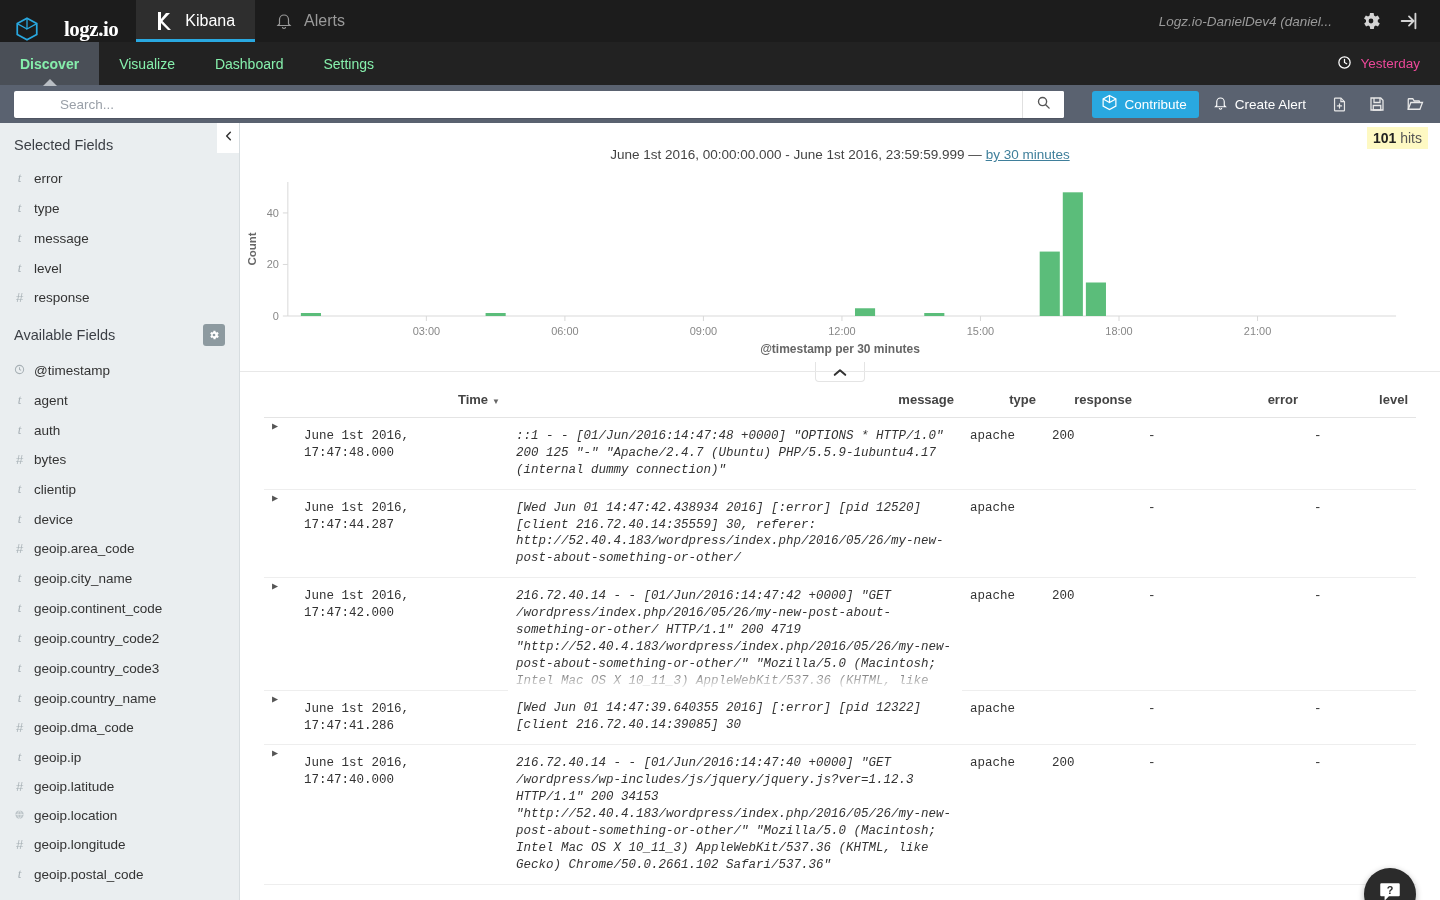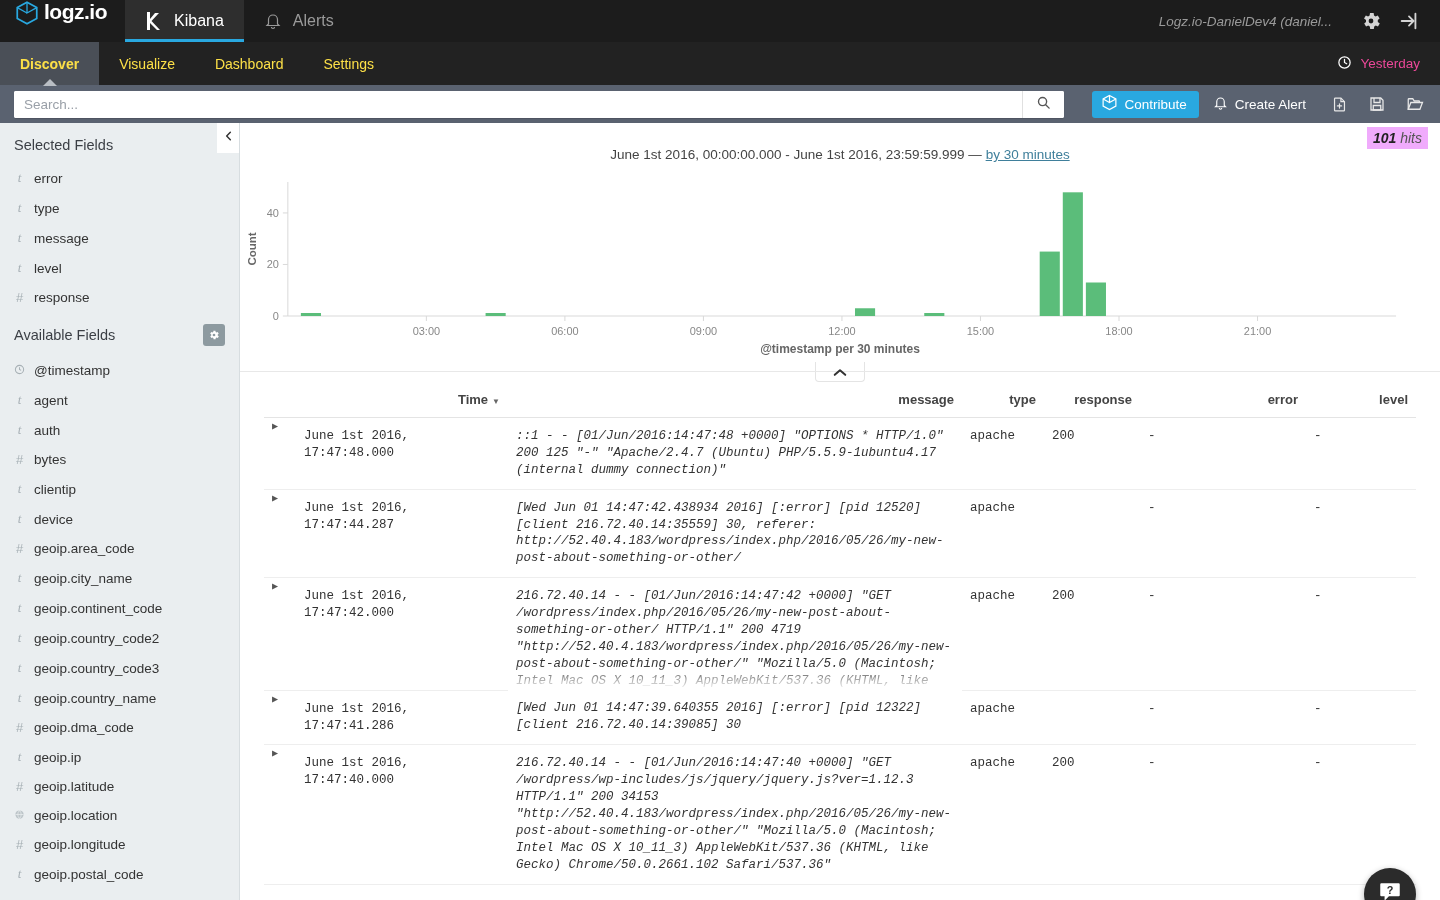--- a/index.html
+++ b/index.html
@@ -9,22 +9,22 @@
     background: #fff; overflow: hidden;
   }
   body { position: relative; }
 
   
   .topnav {
     height: 42px; background: #1c1c1c; display: flex; align-items: stretch;
     position: relative; z-index: 20;
   }
   .brand {
-    display: flex; align-items: flex-start; gap: 4px;
-    padding: 0 18px 0 14px; color: #fff;
+    display: flex; align-items: flex-end; gap: 24px;
+    padding: 0 18px 0 14px; color: #fff; font-family: Liberation Serif, serif;
   }
   .brand-logo { width: 26px; height: 26px; display: block; }
   .brand-text { font-size: 21px; font-weight: bold; letter-spacing: -0.5px; color: #fff; }
   .nav-item {
     display: flex; align-items: center; gap: 9px;
     padding: 0 20px; color: #9a9a9a; font-size: 16px;
     cursor: pointer; position: relative;
   }
   .nav-item.active { background: #2e2e2e; color: #fff; }
   .nav-item.active::after {
@@ -42,21 +42,21 @@
     cursor: pointer;
   }
 
   
   .subnav {
     height: 43px; background: #222; display: flex; align-items: stretch;
     position: relative; z-index: 19;
   }
   .subnav-item {
     display: flex; align-items: center; padding: 0 20px;
-    color: #fde047; font-size: 14px; cursor: pointer; position: relative;
+    color: #86efac; font-size: 14px; cursor: pointer; position: relative;
   }
   .subnav-item.active { background: #4a4f57; font-weight: bold; }
   .subnav-item.active::after {
     content: ""; position: absolute; left: 50%; bottom: -1px; margin-left: -7px;
     border-left: 7px solid transparent; border-right: 7px solid transparent;
     border-bottom: 7px solid #b9bec4;
   }
   .subnav-right {
     margin-left: auto; display: flex; align-items: center; gap: 8px;
     padding-right: 20px; color: #ec4899; font-size: 13.5px; cursor: pointer;
@@ -64,20 +64,21 @@
 
   
   .querybar {
     height: 38px; background: #5a6270; display: flex; align-items: center;
     padding: 0 6px 0 14px; gap: 0; position: relative; z-index: 18;
   }
   .search-wrap {
     flex: 1; display: flex; align-items: stretch; height: 27px;
     background: #fff; border-radius: 2px; overflow: hidden; margin-right: 28px;
     box-shadow: 0 1px 1px rgba(0,0,0,.15);
+    padding-left: 36px;
   }
   .search-input {
     flex: 1; border: 0; outline: none; padding: 0 10px;
     font-size: 13.5px; font-family: "Liberation Sans", sans-serif; color: #333;
   }
   .search-input::placeholder { color: #9aa0a8; }
   .search-btn {
     width: 42px; border: 0; border-left: 1px solid #e0e0e0; background: #fff;
     display: flex; align-items: center; justify-content: center; cursor: pointer;
   }
@@ -124,21 +125,21 @@
   .collapse-tab {
     position: absolute; top: 0; right: 0; width: 22px; height: 30px;
     background: #fff; display: flex; align-items: center; justify-content: center;
     cursor: pointer;
   }
 
   
   .main { flex: 1; position: relative; overflow: hidden; }
   .hits-badge {
     position: absolute; top: 4px; right: 12px; font-size: 14px; color: #555;
-    background: #f0abfc; padding: 3px 6px; z-index: 5; font-style: italic;
+    background: #fef9c3; padding: 3px 6px; z-index: 5;
   }
   .hits-badge b { color: #222; }
 
   .chart-head {
     text-align: center; font-size: 13.5px; color: #444;
     padding: 24px 0 6px 0;
   }
   .chart-head a { color: #3f7f9b; text-decoration: underline; cursor: pointer; }
 
   .chart-area { position: relative; height: 190px; margin: 0 24px 0 0; }

